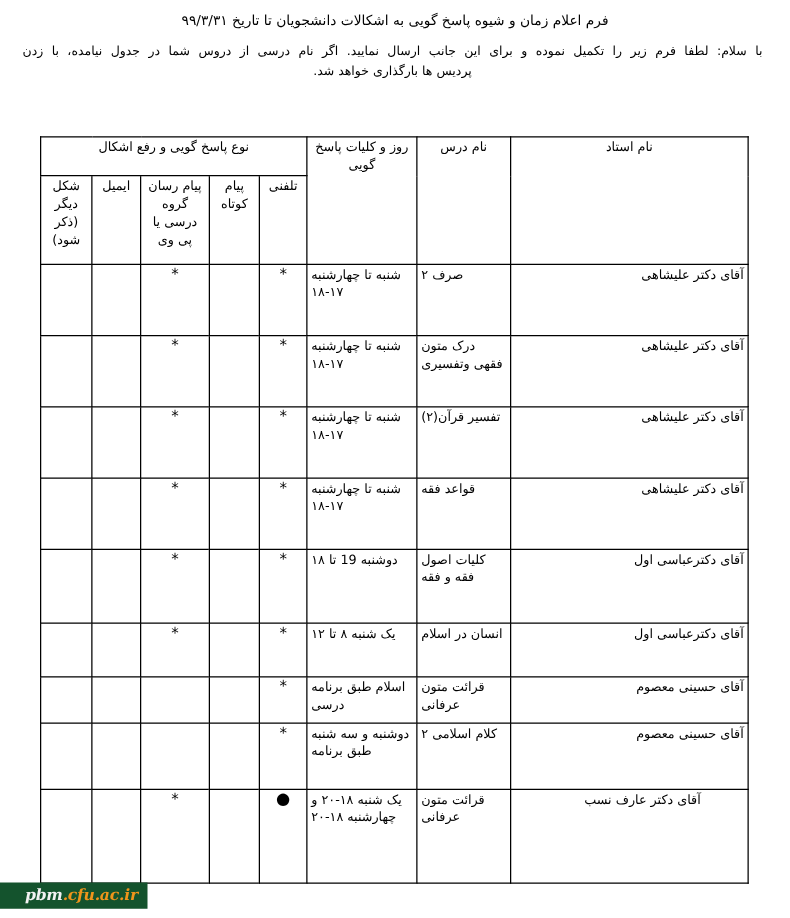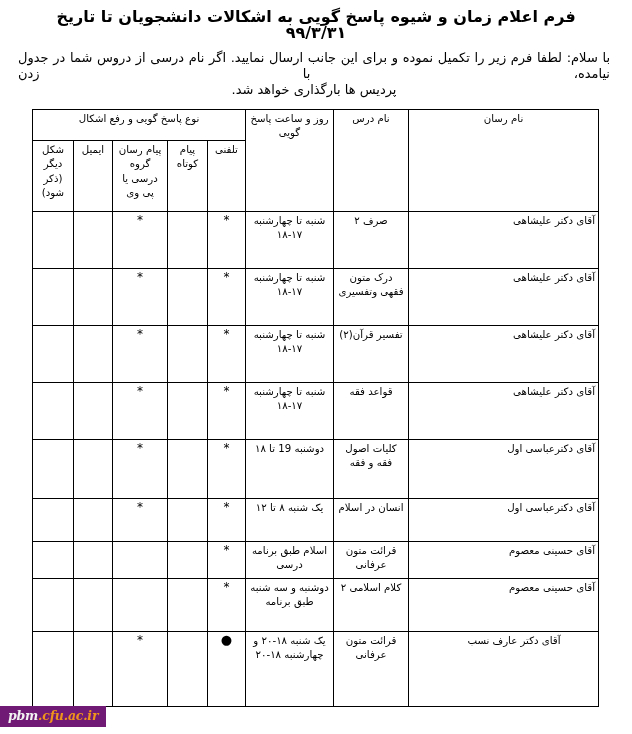--- a/index.html
+++ b/index.html
@@ -21,32 +21,32 @@
   .page {
     position: relative;
     width: 632px;
     height: 734px;
     box-sizing: border-box;
   }
 
   
   .doc-title {
     text-align: center;
-    font-size: 16px;
+    font-size: 11px;
     line-height: 16px;
     margin: 9px 0 0 0;
     padding: 0 40px;
-    font-weight: 700;
+    font-weight: 400;
     letter-spacing: 0.1px;
   }
 
   .intro {
     margin: 9px 0 0 0;
     padding: 0 22px 0 18px;
-    font-size: 13px;
+    font-size: 10px;
     line-height: 16.2px;
     text-align: justify;
     text-align-last: center;
   }
   .intro .ln {
     display: block;
   }
   .intro .ln.l1, .intro .ln.l2 {
     text-align: justify;
     text-align-last: justify;
@@ -112,21 +112,21 @@
   td.ostad {
     text-align: right;
     padding-right: 6px;
   }
   td.ostad.ctr {
     text-align: center;
     padding-right: 3px;
     padding-left: 24px;
   }
   td.dars, td.rooz {
-    text-align: center;
+    text-align: left;
   }
   td.mark {
     text-align: center;
     vertical-align: top;
     padding-top: 3px;
     font-size: 11px;
   }
   td.mark .ast {
     display: inline-block;
     line-height: 10px;
@@ -147,28 +147,28 @@
   tr.r5 td { height: 38px; }
   tr.r6 td { height: 32px; }
   tr.r7 td { height: 48px; }
   tr.r8 td { height: 70px; }
 
   
   .watermark {
     position: absolute;
     left: 0;
     top: 697px;
-    background: #701a75;
+    background: #14532d;
     color: #ffffff;
     font-family: "DejaVu Serif", "Liberation Serif", serif;
     font-style: italic;
     font-weight: bold;
     font-size: 12.5px;
     line-height: 18px;
-    padding: 1px 8px 2px 8px;
+    padding: 1px 8px 2px 20px;
     direction: ltr;
     letter-spacing: -0.2px;
     white-space: nowrap;
   }
   .watermark .wm-pbm { color: #f2f2f2; }
   .watermark .wm-dom { color: #f0951b; }
 </style>
 </head>
 <body>
 
@@ -188,23 +188,23 @@
         <col class="c-dars">
         <col class="c-rooz">
         <col class="c-telefon">
         <col class="c-sms">
         <col class="c-payam">
         <col class="c-email">
         <col class="c-digar">
       </colgroup>
       <thead>
         <tr>
-          <th class="h-ostad" rowspan="2">نام رسان</th>
+          <th class="h-ostad" rowspan="2">نام استاد</th>
           <th class="h-dars" rowspan="2">نام درس</th>
-          <th class="h-rooz" rowspan="2">روز و ساعت پاسخ گویی</th>
+          <th class="h-rooz" rowspan="2">روز و کلیات پاسخ گویی</th>
           <th class="h-group" colspan="5">نوع پاسخ گویی و رفع اشکال</th>
         </tr>
         <tr>
           <th class="sub">تلفنی</th>
           <th class="sub">پیام کوتاه</th>
           <th class="sub">پیام رسان گروه درسی یا پی وی</th>
           <th class="sub">ایمیل</th>
           <th class="sub">شکل دیگر (ذکر شود)</th>
         </tr>
       </thead>

